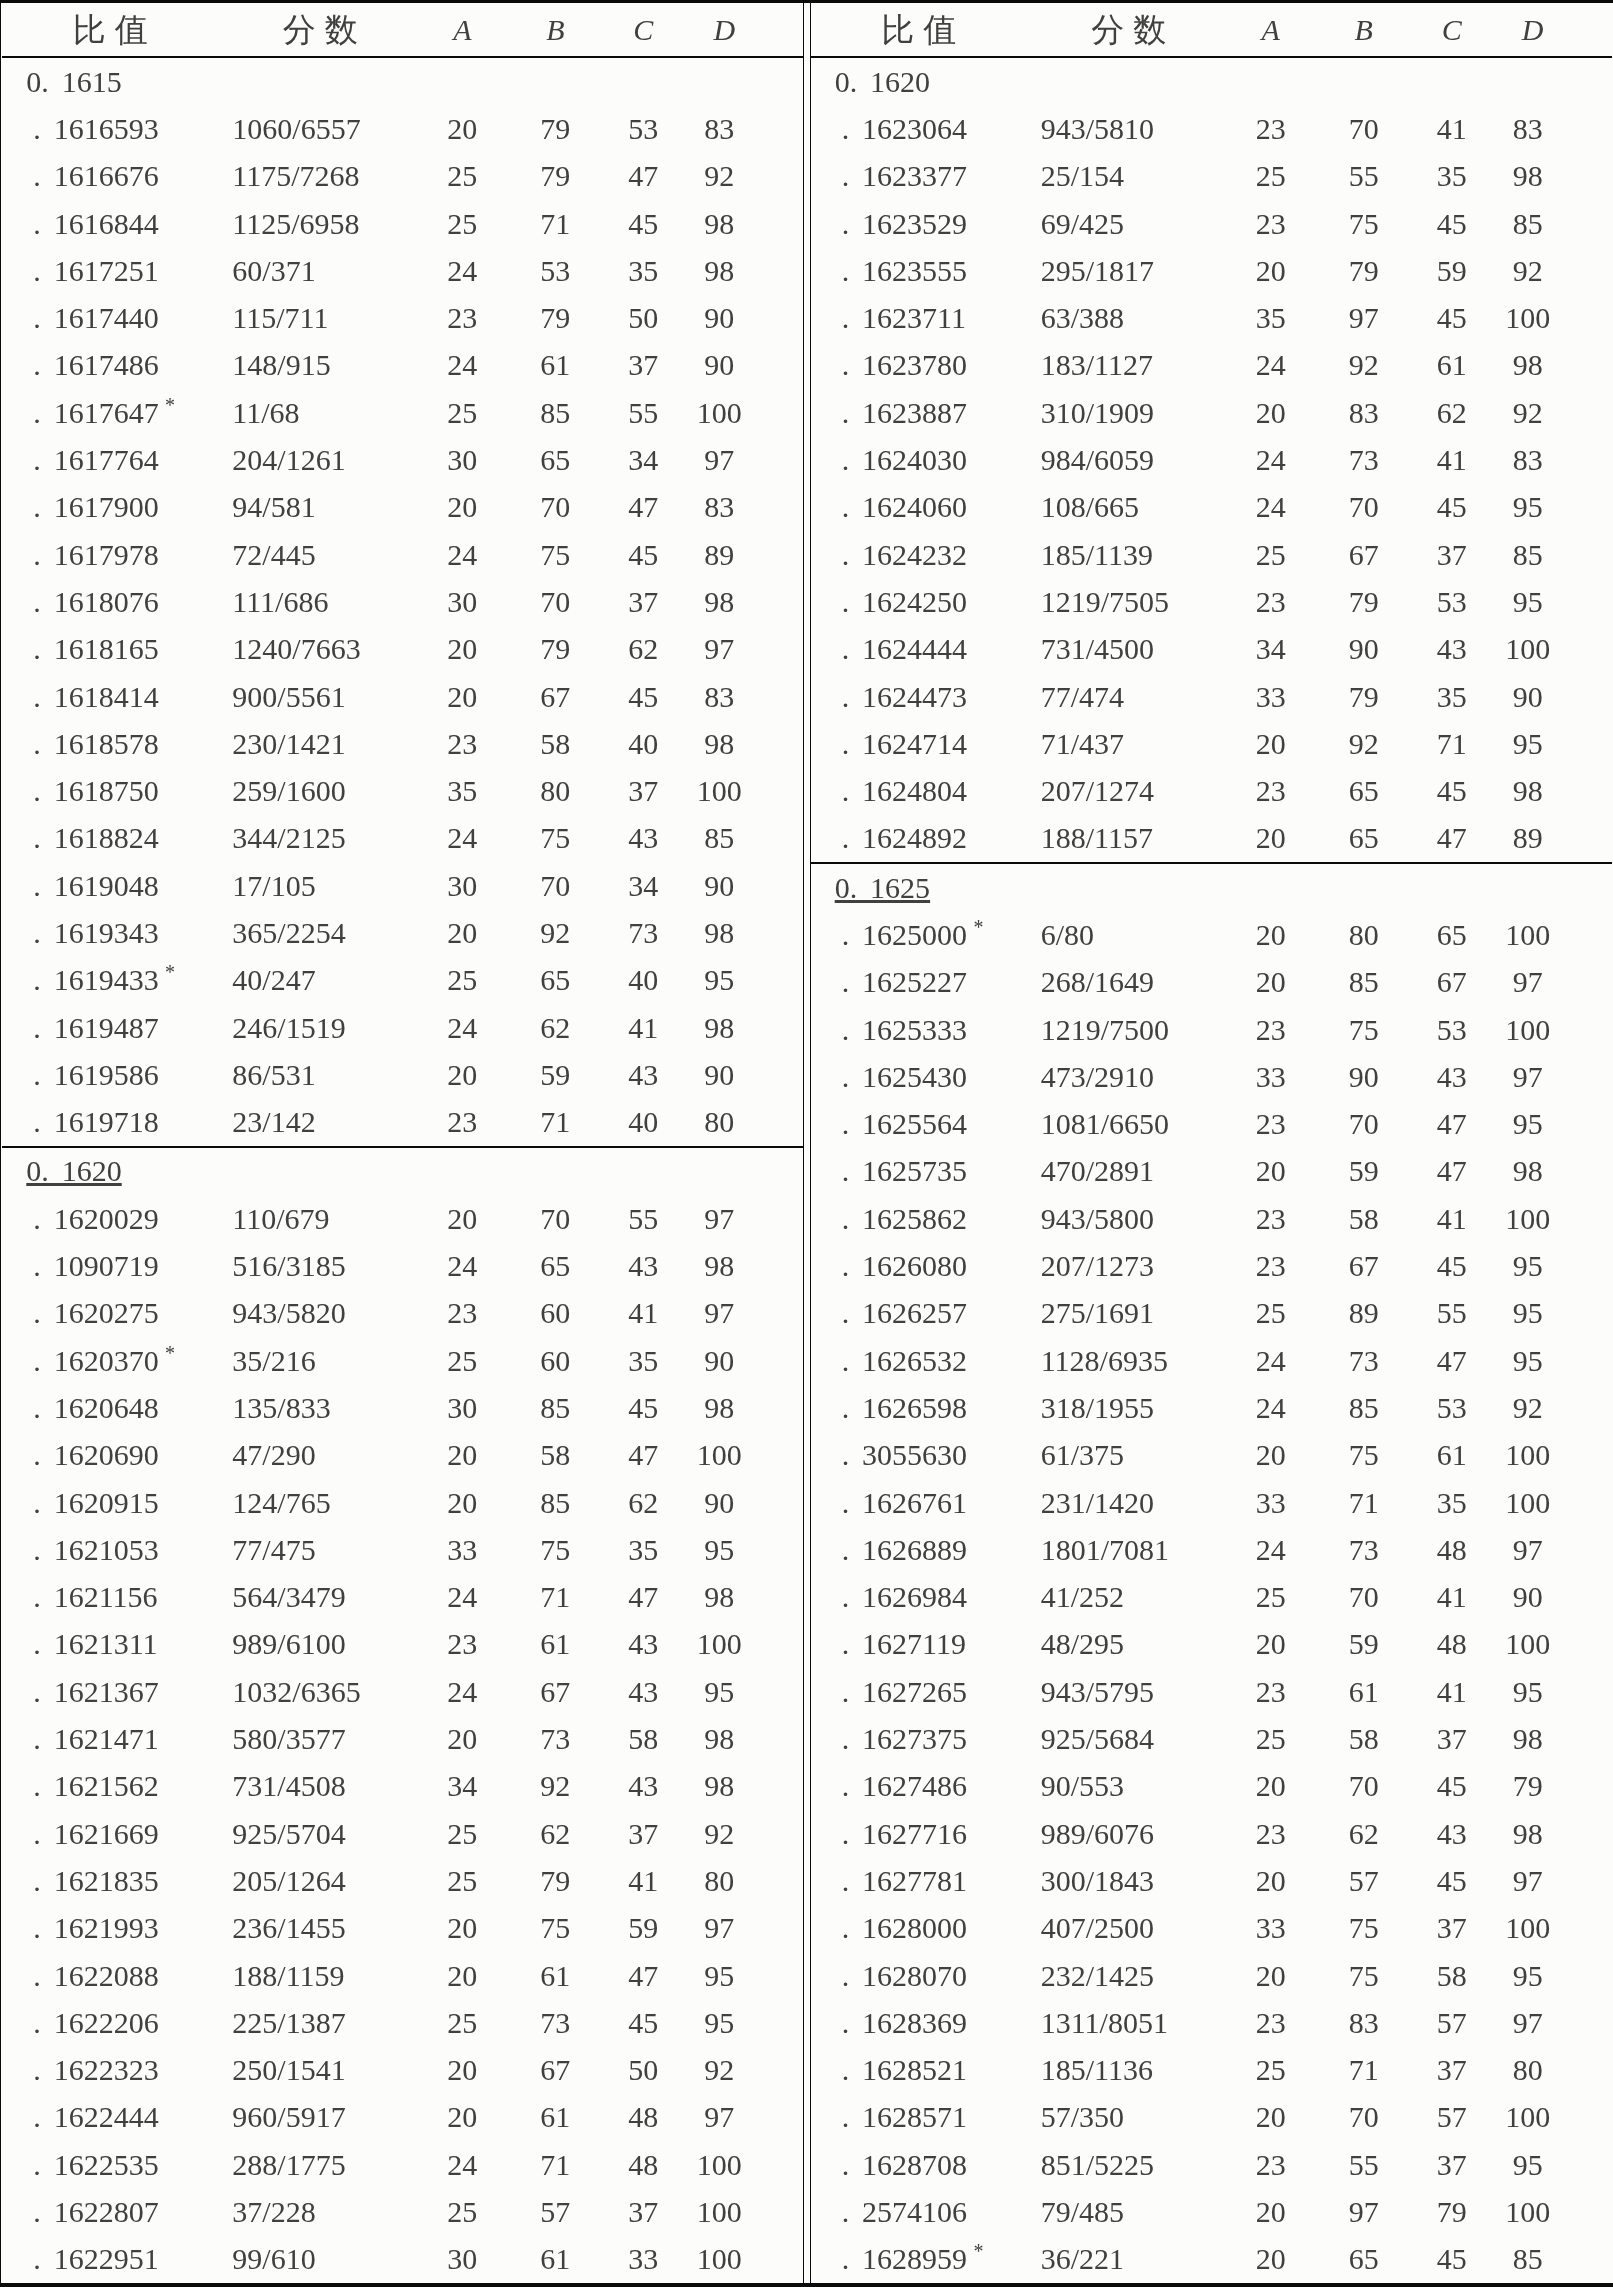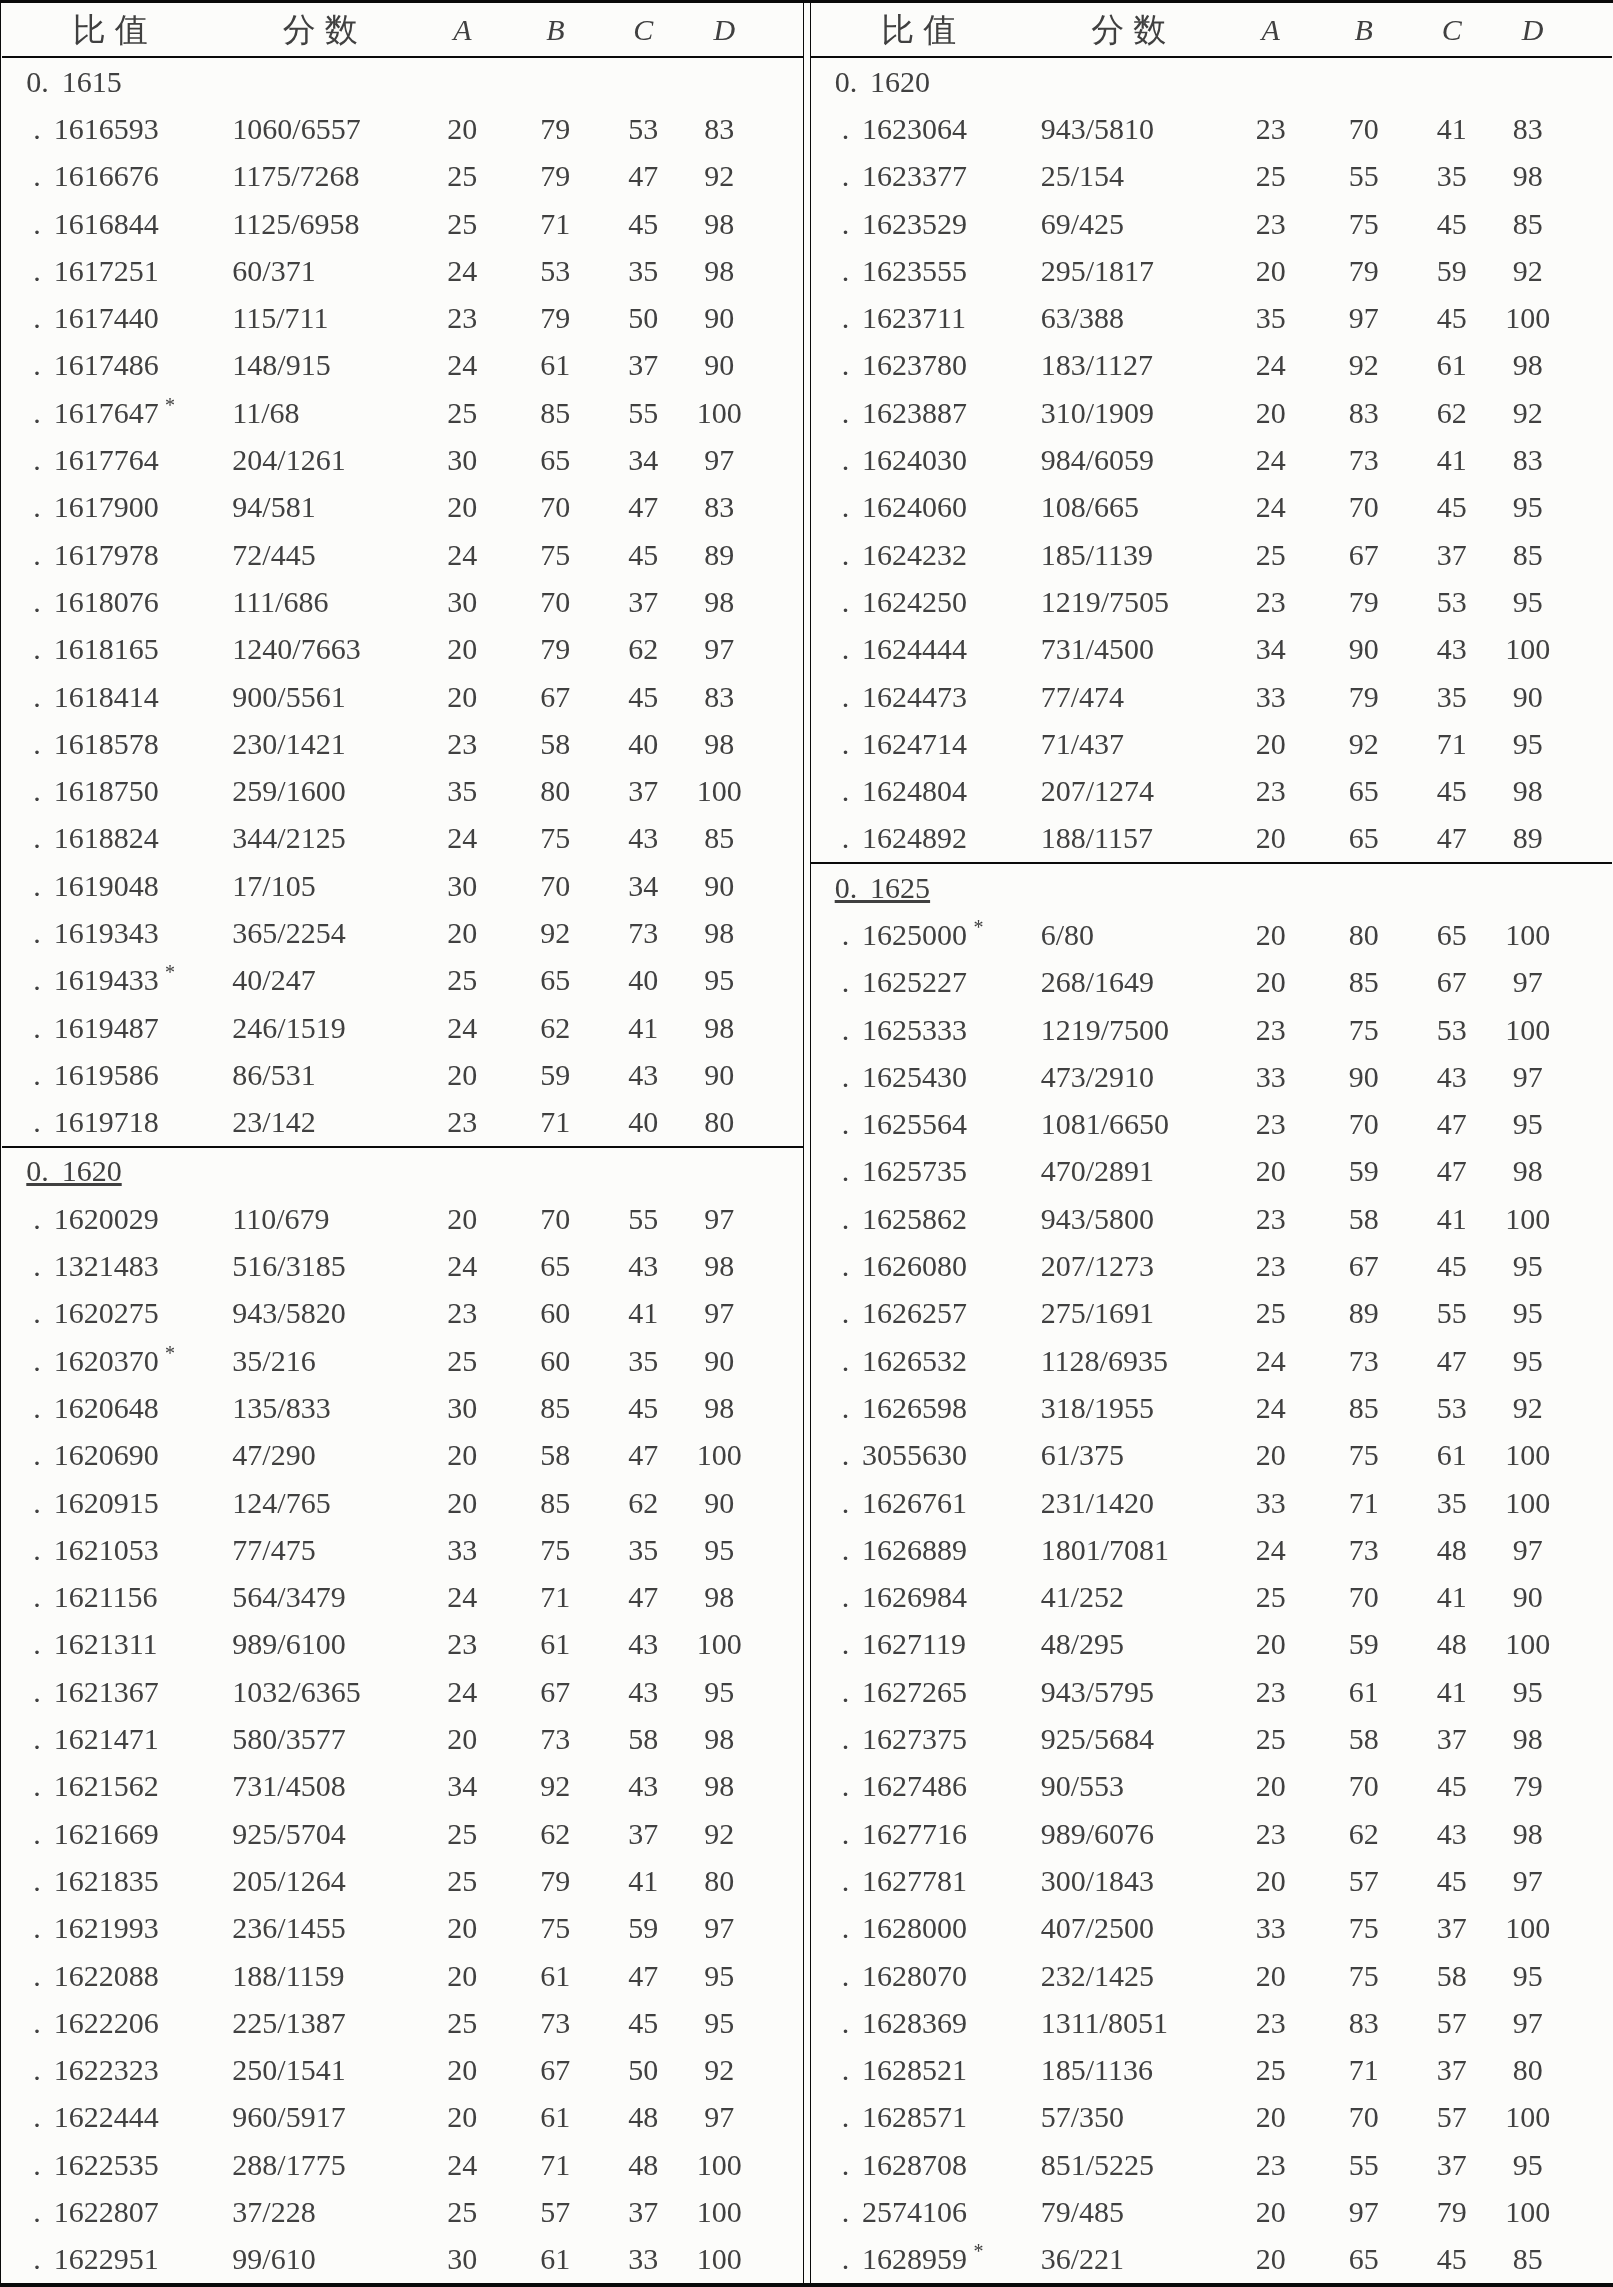--- a/index.html
+++ b/index.html
@@ -297,21 +297,21 @@
         </div>
         <div class="row data">
           <span class="ratio">. 1620029</span>
           <span class="fraction">110/679</span>
           <span class="num col-a">20</span>
           <span class="num col-b">70</span>
           <span class="num col-c">55</span>
           <span class="num col-d">97</span>
         </div>
         <div class="row data">
-          <span class="ratio">. 1321483</span>
+          <span class="ratio">. 1090719</span>
           <span class="fraction">516/3185</span>
           <span class="num col-a">24</span>
           <span class="num col-b">65</span>
           <span class="num col-c">43</span>
           <span class="num col-d">98</span>
         </div>
         <div class="row data">
           <span class="ratio">. 1620275</span>
           <span class="fraction">943/5820</span>
           <span class="num col-a">23</span>

